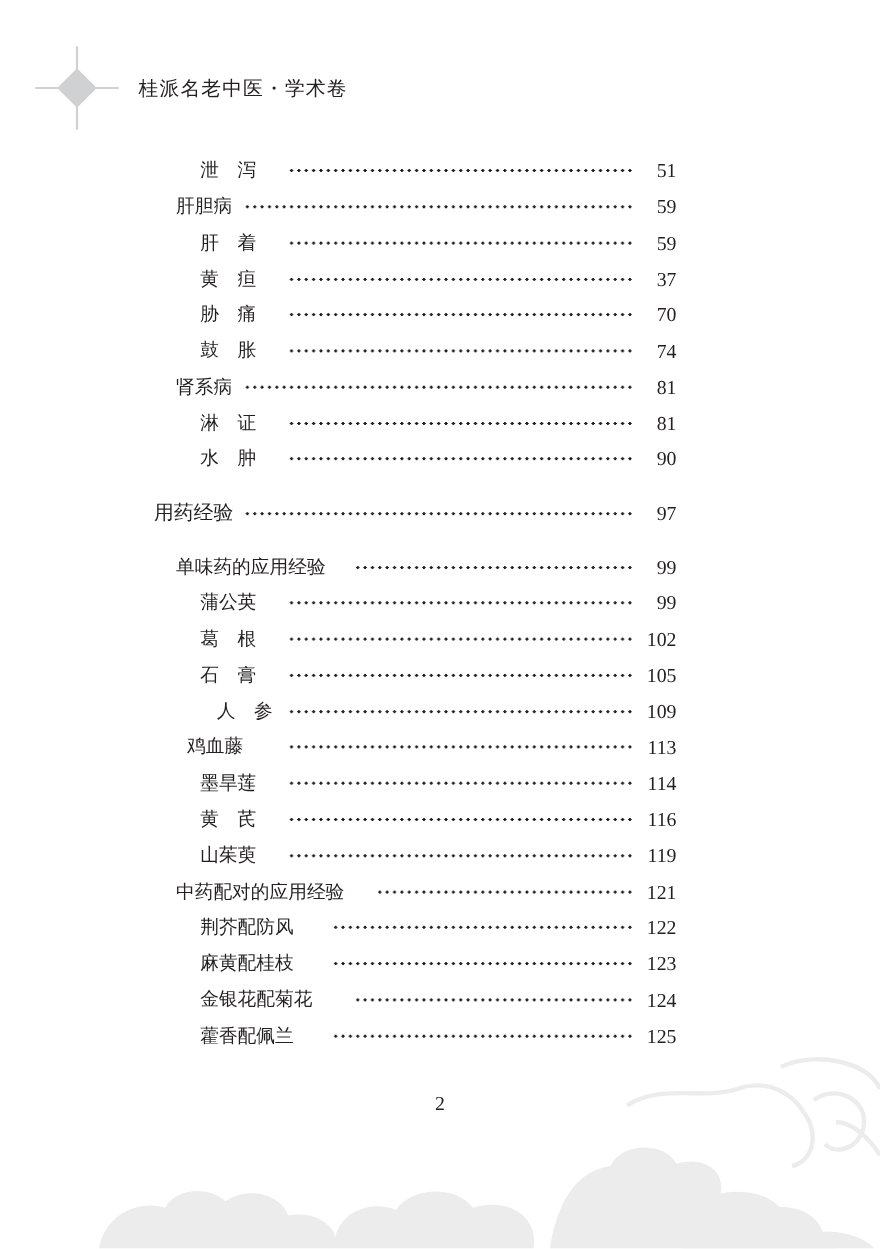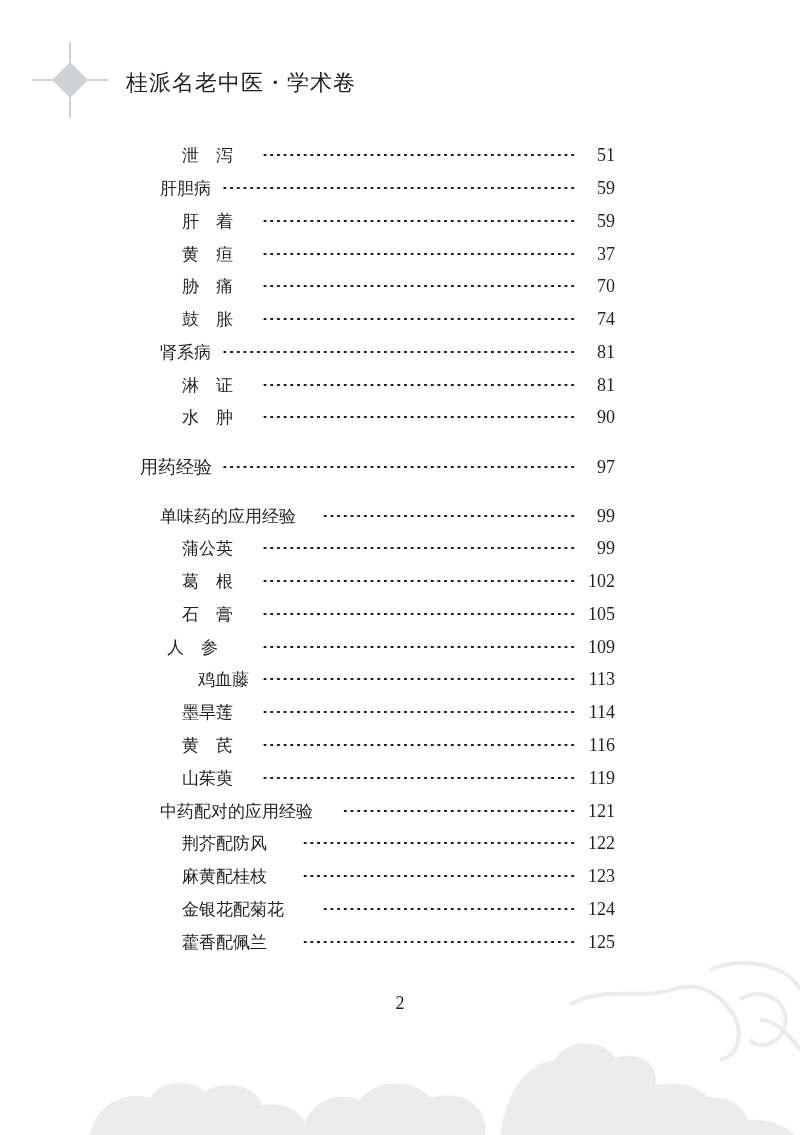--- a/index.html
+++ b/index.html
@@ -4,21 +4,21 @@
 <style>
   html, body { margin: 0; padding: 0; }
   body {
     width: 800px; height: 1135px; position: relative; overflow: hidden;
     background: #ffffff; color: #231f20;
     font-family: "DejaVu Serif", "Liberation Serif", serif;
   }
   .header-mark { position: absolute; left: 30px; top: 40px; width: 80px; height: 80px; }
   .header-title {
     position: absolute; left: 126px; top: 68px;
-    font-size: 22px; letter-spacing: 1px; color: #231f20;
+    font-size: 18px; letter-spacing: 1px; color: #231f20;
     font-family: "DejaVu Serif", serif;
   }
   .toc { position: absolute; left: 0; top: 0; width: 800px; }
   .toc-row {
     position: absolute; left: 0; width: 758px; height: 24px;
     font-size: 17px; line-height: 24px;
   }
   .toc-row .label {
     position: absolute; white-space: nowrap; background: #fff; padding-right: 0;
   }
@@ -116,26 +116,26 @@
       <span class="label" style="left: 182px;">葛　根</span>
       <span class="page">102</span>
     </div>
     <div class="toc-row item" style="top: 602px;">
       <span class="leader" style="left: 262px;"></span>
       <span class="label" style="left: 182px;">石　膏</span>
       <span class="page">105</span>
     </div>
     <div class="toc-row item" style="top: 635px;">
       <span class="leader" style="left: 262px;"></span>
-      <span class="label" style="left: 167px;">人　参</span>
+      <span class="label" style="left: 197px;">人　参</span>
       <span class="page">109</span>
     </div>
     <div class="toc-row item" style="top: 667px;">
       <span class="leader" style="left: 262px;"></span>
-      <span class="label" style="left: 198px;">鸡血藤</span>
+      <span class="label" style="left: 170px;">鸡血藤</span>
       <span class="page">113</span>
     </div>
     <div class="toc-row item" style="top: 700px;">
       <span class="leader" style="left: 262px;"></span>
       <span class="label" style="left: 182px;">墨旱莲</span>
       <span class="page">114</span>
     </div>
     <div class="toc-row item" style="top: 733px;">
       <span class="leader" style="left: 262px;"></span>
       <span class="label" style="left: 182px;">黄　芪</span>

